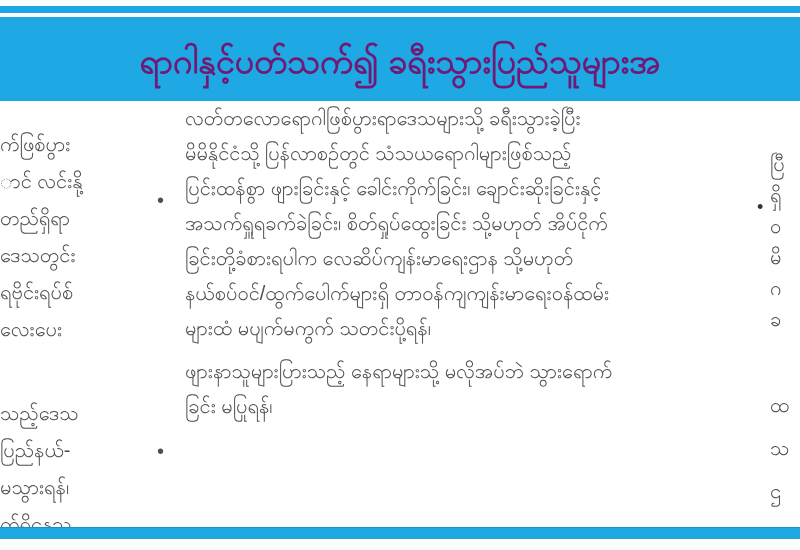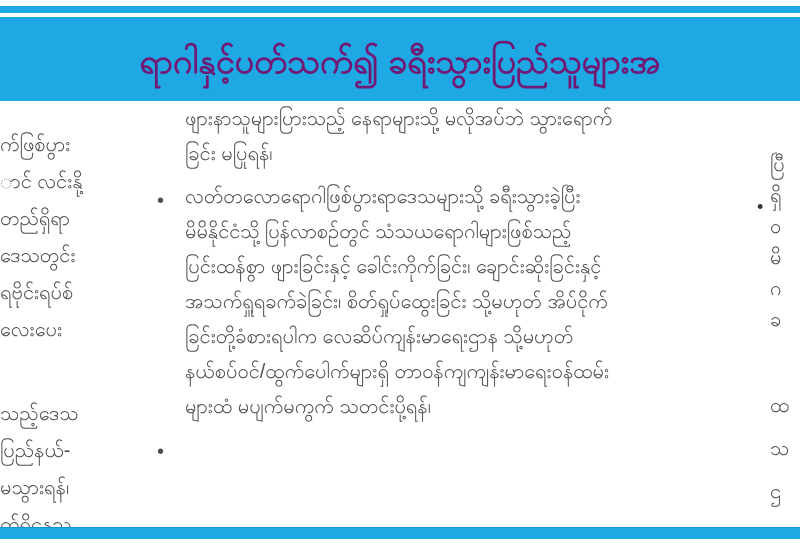--- a/index.html
+++ b/index.html
@@ -82,29 +82,29 @@
 ပြည်နယ်-
 မသွားရန်၊
 က်ရှိနေသူ
 သို့မဟုတ်</div>
   </div>
 
   <div class="mid-col">
     <span class="mid-bullet b1">•</span>
     <span class="mid-bullet b2">•</span>
 
-    <div class="mid-para txt">ဖျားနာသူများပြားသည့် နေရာများသို့ မလိုအပ်ဘဲ သွားရောက်
-ခြင်း မပြုရန်၊</div>
     <div class="mid-para txt">လတ်တလောရောဂါဖြစ်ပွားရာဒေသများသို့ ခရီးသွားခဲ့ပြီး
 မိမိနိုင်ငံသို့ပြန်လာစဉ်တွင် သံသယရောဂါများဖြစ်သည့်
 ပြင်းထန်စွာ ဖျားခြင်းနှင့် ခေါင်းကိုက်ခြင်း၊ ချောင်းဆိုးခြင်းနှင့်
 အသက်ရှူရခက်ခဲခြင်း၊ စိတ်ရှုပ်ထွေးခြင်း သို့မဟုတ် အိပ်ငိုက်
 ခြင်းတို့ခံစားရပါက လေဆိပ်ကျန်းမာရေးဌာန သို့မဟုတ်
 နယ်စပ်ဝင်/ထွက်ပေါက်များရှိ တာဝန်ကျကျန်းမာရေးဝန်ထမ်း
 များထံ မပျက်မကွက် သတင်းပို့ရန်၊</div>
+    <div class="mid-para txt">ဖျားနာသူများပြားသည့် နေရာများသို့ မလိုအပ်ဘဲ သွားရောက်
+ခြင်း မပြုရန်၊</div>
   </div>
 
   <div class="right-col txt">
     <span class="r-bullet">•</span>
     <div class="grp grpA">ပြီ
 ရှိ
 ဝ
 မိ
 ဂ
 ခ</div>

